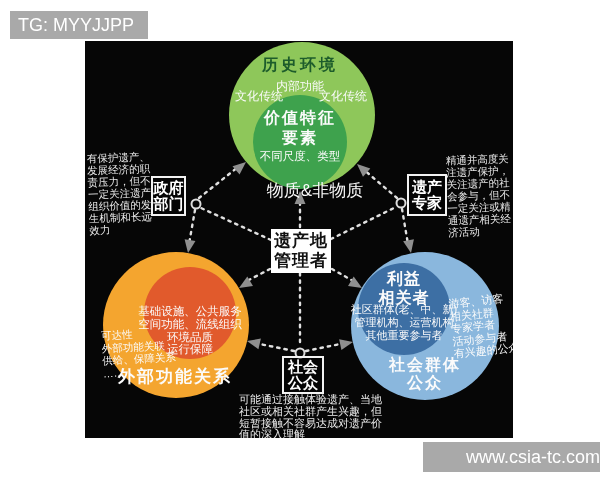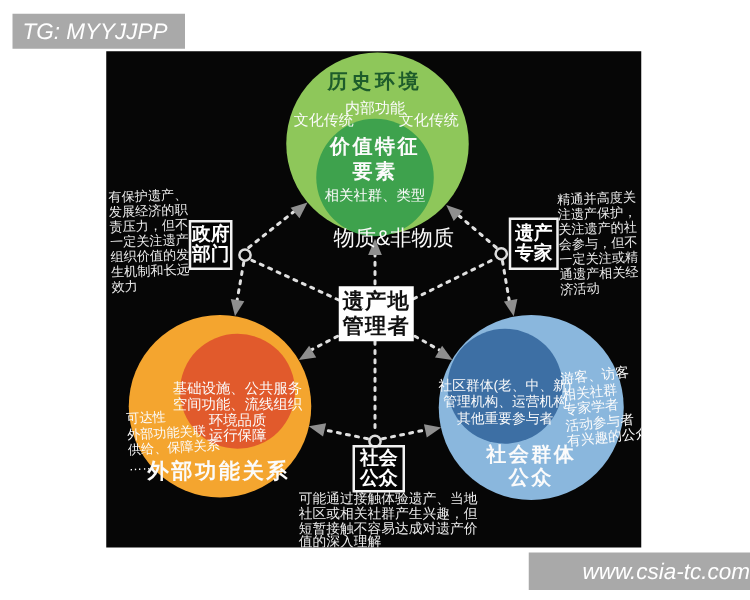--- a/index.html
+++ b/index.html
@@ -2,21 +2,21 @@
 <html style="--stage_bg: #060606; --banner_bg: #a9a9a9; --green_outer: #8ec75a; --green_inner: #3ea24d; --green_title: #1d5c2b; --orange_outer: #f4a52f; --orange_inner: #e15a2c; --blue_outer: #8ab7dd; --blue_inner: #3d6fa4; --arrow: #8f8f8f; --dot: #e0e0e0;"><head>
 <meta charset="utf-8">
 <style>
   html,body{margin:0;padding:0;}
   body{
     width:600px;height:480px;position:relative;background:#ffffff;
     font-family:"Liberation Sans","DejaVu Sans",sans-serif;overflow:hidden;
   }
   .txt{white-space:pre-line;}
   
-  .banner{position:absolute;background:var(--banner_bg);color:#ffffff;font-style:italic;}
+  .banner{position:absolute;background:var(--banner_bg);color:#ffffff;}
   .banner-top{left:10px;top:11px;width:138px;height:28px;font-size:18px;line-height:28px;padding-left:8px;box-sizing:border-box;}
   .banner-bottom{left:423px;top:442px;width:177px;height:30px;font-size:18px;line-height:30px;text-align:right;}
   
   .stage{position:absolute;left:85px;top:41px;width:428px;height:397px;background:var(--stage_bg);overflow:hidden;}
   .circle{position:absolute;border-radius:50%;}
   .green-outer{left:144px;top:1px;width:146px;height:146px;background:var(--green_outer);}
   .green-inner{left:168px;top:54px;width:94px;height:94px;background:var(--green_inner);}
   .orange-outer{left:18px;top:211px;width:146px;height:146px;background:var(--orange_outer);}
   .orange-inner{left:59px;top:226px;width:92px;height:92px;background:var(--orange_inner);}
   .blue-outer{left:266px;top:211px;width:148px;height:148px;background:var(--blue_outer);}
@@ -105,33 +105,35 @@
       <circle class="ring" cx="215" cy="312" r="4.5"></circle>
     </g>
   </svg>
 
   <div class="t ctr txt g-title">历史环境</div>
   <div class="t ctr txt g-built">内部功能</div>
   <div class="t txt g-natural">文化传统</div>
   <div class="t txt g-cultural">文化传统</div>
   <div class="t ctr txt g-core-title">价值特征
 要素</div>
-  <div class="t ctr txt g-core-sub1">相关社群、类型</div>
+  <div class="t ctr txt g-core-sub1">不同尺度、类型</div>
   <div class="t ctr txt g-core-sub2">物质&amp;非物质</div>
 
   <div class="t ctr txt o-core-items">基础设施、公共服务
 空间功能、流线组织
 环境品质
 运行保障</div>
   <div class="t txt o-side-note">可达性
 外部功能关联
 供给、保障关系
 ……</div>
   <div class="t ctr txt o-outer-label">外部功能关系</div>
 
+  <div class="t ctr txt b-core-title">利益
+相关者</div>
   <div class="t ctr txt b-core-items">社区群体(老、中、新)
 管理机构、运营机构
 其他重要参与者</div>
   <div class="t txt b-side-note">游客、访客
 相关社群
 专家学者
 活动参与者
 有兴趣的公众</div>
   <div class="t ctr txt b-outer-label">社会群体
 公众</div>

